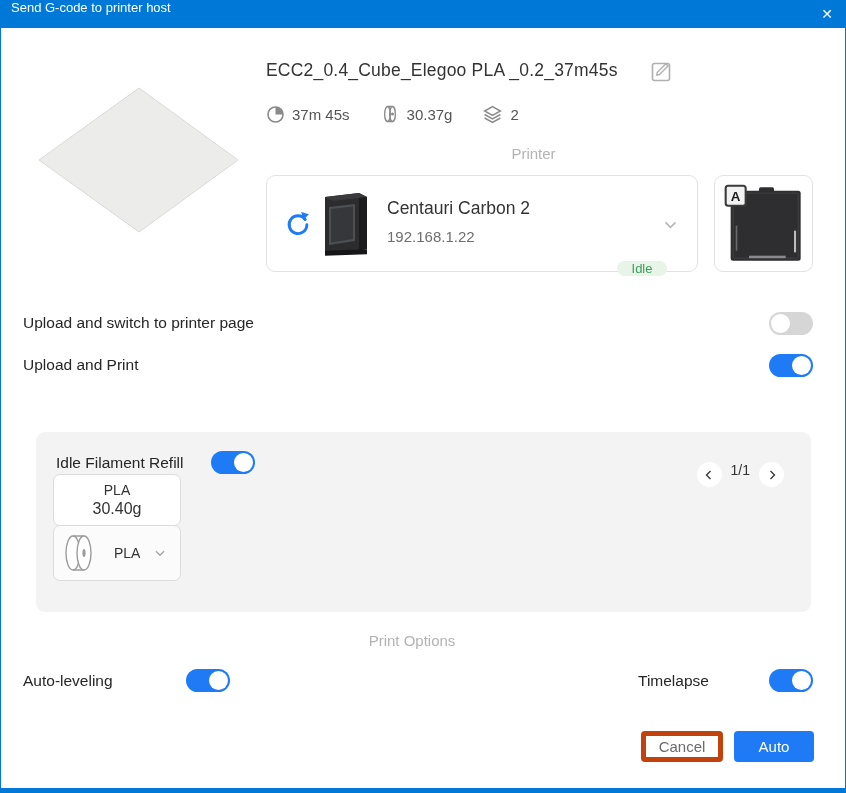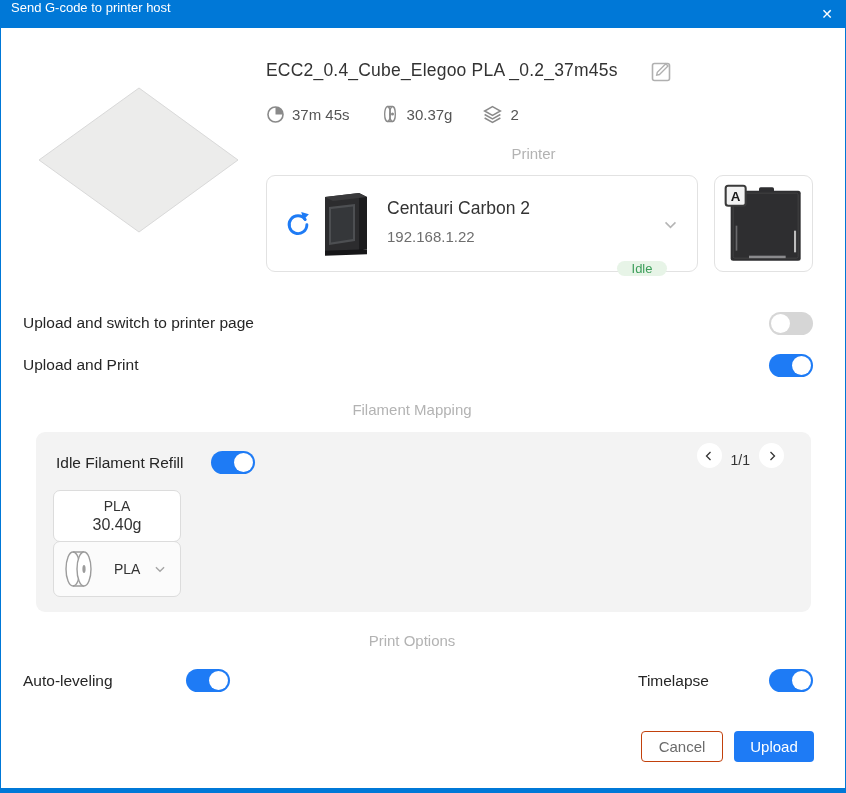--- a/index.html
+++ b/index.html
@@ -76,47 +76,47 @@
   .toggle.on { background:#1e7bf5; }
   .toggle.on .knob { left:auto; right:2px; }
 
   
   .fm-panel {
     position:absolute; left:35px; right:34px; top:432px; height:180px;
     background:#f3f3f3; border-radius:9px;
   }
   .fm-title { position:absolute; left:20px; top:22px; font-size:15.5px; color:#262626; }
   .fm-toggle { position:absolute; left:175px; top:19px; }
-  .pager { position:absolute; right:27px; top:11px; display:flex; align-items:flex-end; }
+  .pager { position:absolute; right:27px; top:30px; display:flex; align-items:flex-start; }
   .pager-btn {
     width:25px; height:25px; border-radius:50%; background:#fff; cursor:pointer;
     display:flex; align-items:center; justify-content:center;
   }
   .pager-text { font-size:14px; color:#333; margin:0 9px; }
 
-  .fil-card { position:absolute; left:17px; top:58px; width:128px; }
+  .fil-card { position:absolute; left:17px; top:42px; width:128px; }
   .fil-top {
     width:128px; height:52px; background:#fff; border:1px solid #dcdcdc; border-radius:7px;
     display:flex; flex-direction:column; align-items:center; justify-content:center;
   }
   .fil-top .l1 { font-size:14px; color:#333; }
   .fil-top .l2 { font-size:16px; color:#333; margin-top:2px; }
   .fil-drop {
     margin-top:-1px; width:128px; height:56px; background:#fbfbfb; border:1px solid #dcdcdc;
     border-radius:7px; display:flex; align-items:center; cursor:pointer;
   }
   .fil-drop .spool { margin-left:6px; }
   .fil-drop .sel { font-size:14px; color:#333; margin-left:14px; }
   .fil-drop svg.chev { margin-left:13px; }
 
   
   
   .btn-cancel {
     position:absolute; left:640px; top:731px; width:82px; height:31px;
-    background:#fff; border:1px solid #c2410c; border-radius:4px;
+    background:#fff; border:5px solid #c2410c; border-radius:4px;
     font-size:15px; color:#6b6b6b; display:flex; align-items:center; justify-content:center; cursor:pointer;
   }
   .btn-print {
     position:absolute; left:733px; top:731px; width:80px; height:31px;
     background:#1e7bf5; border-radius:4px;
     font-size:15px; color:#fff; display:flex; align-items:center; justify-content:center; cursor:pointer;
   }
 </style>
 </head>
 <body>
@@ -211,24 +211,20 @@
   <div class="opt-label" style="left:22px; top:314px;">Upload and switch to printer page</div>
   <div class="toggle" style="left:768px; top:312px;">
       <div class="knob"></div>
     </div>
 
   <div class="opt-label" style="left:22px; top:356px;">Upload and Print</div>
   <div class="toggle on" style="left:768px; top:354px;">
       <div class="knob"></div>
     </div>
 
-  <div class="section-row" id="sec-filament">
-    <span class="sec-label">Filament Mapping</span>
-    <span class="sec-line"></span>
-  </div>
 
   <div class="fm-panel">
     <div class="fm-title">Idle Filament Refill</div>
     <div class="toggle fm-toggle on">
         <div class="knob"></div>
       </div>
 
     <div class="pager">
       <div class="pager-btn">
         <svg width="12" height="12" viewBox="0 0 24 24" fill="none" stroke="#333" stroke-width="2.6">
@@ -272,16 +268,16 @@
   <div class="toggle on" style="left:185px; top:669px;">
       <div class="knob"></div>
     </div>
 
   <div class="opt-label" style="left:637px; top:672px;">Timelapse</div>
   <div class="toggle on" style="left:768px; top:669px;">
       <div class="knob"></div>
     </div>
 
   <div class="btn-cancel">Cancel</div>
-  <div class="btn-print">Upload</div>
+  <div class="btn-print">Auto</div>
 
   <div class="bottom-strip"></div>
 </div>
 
 </body></html>

